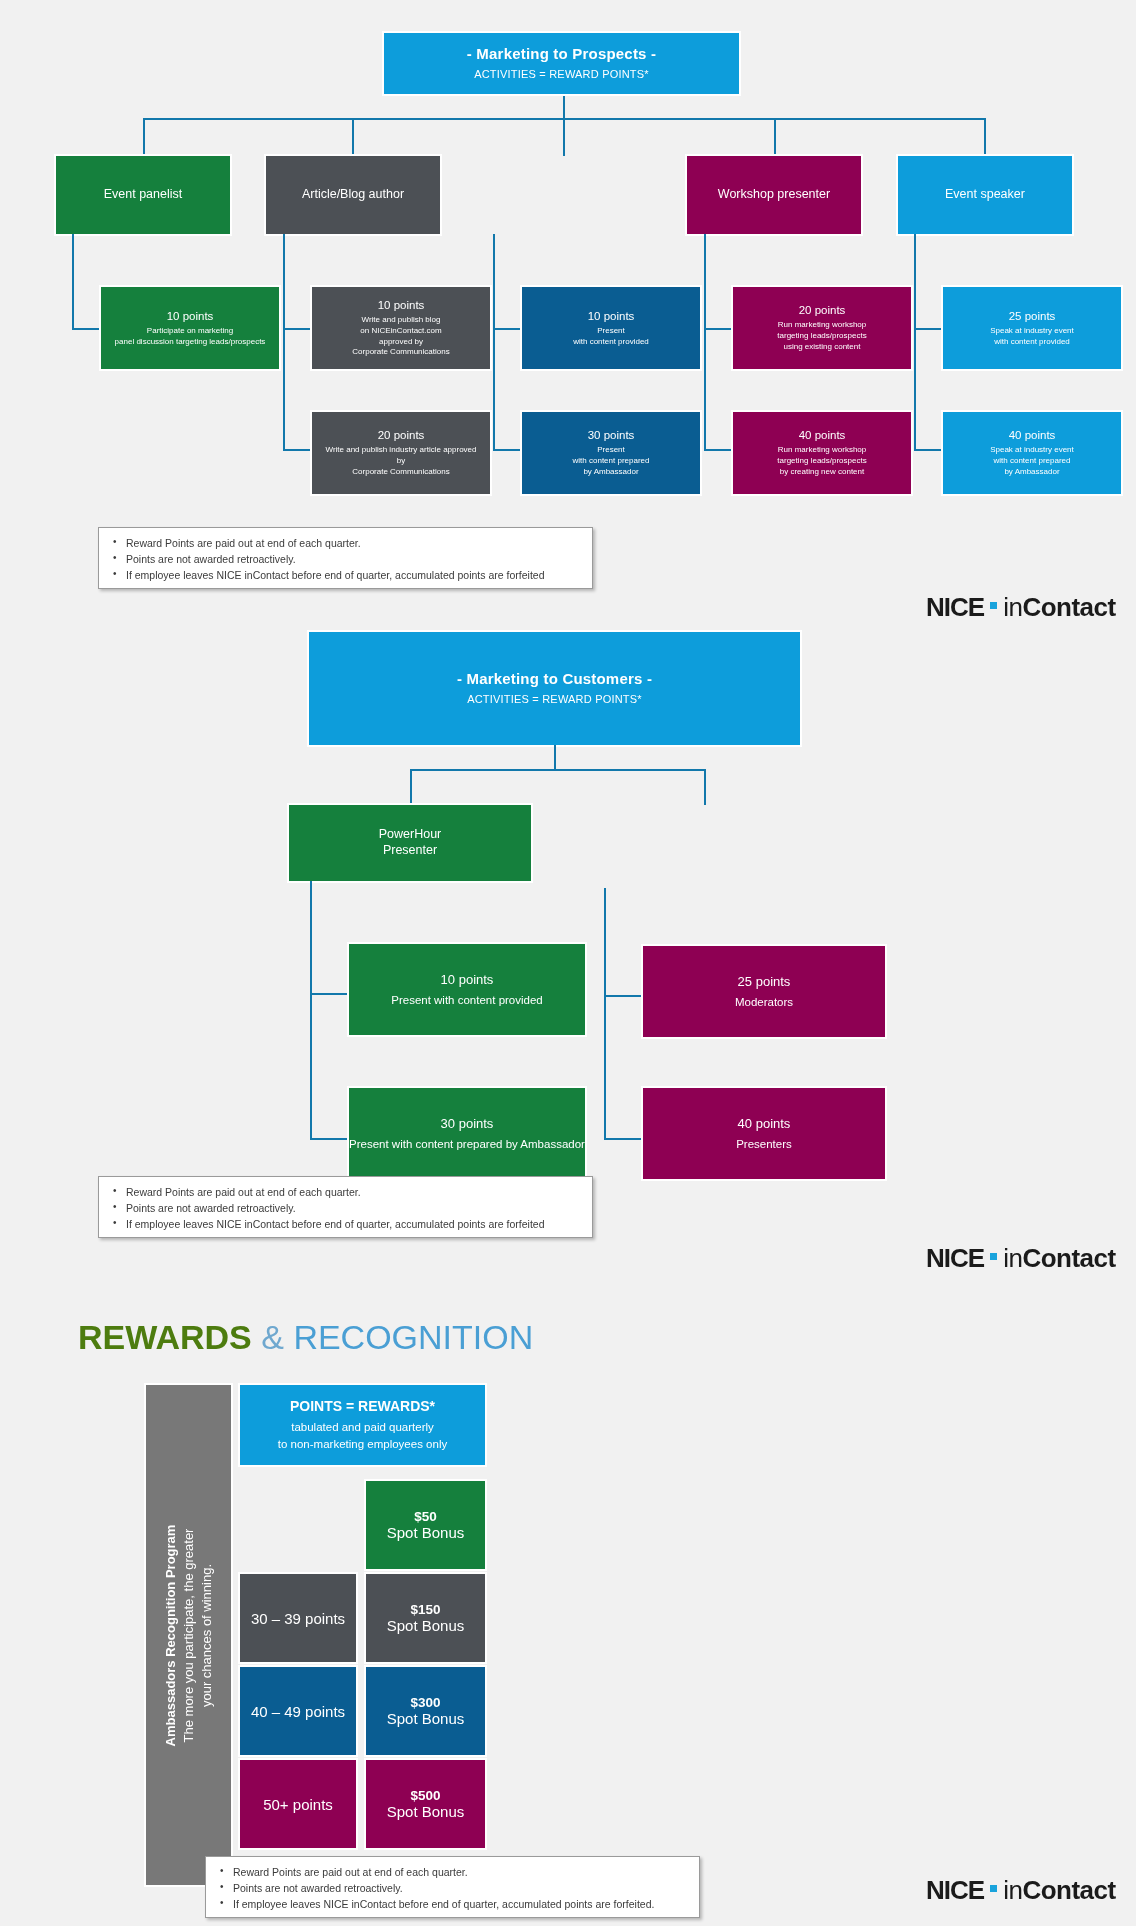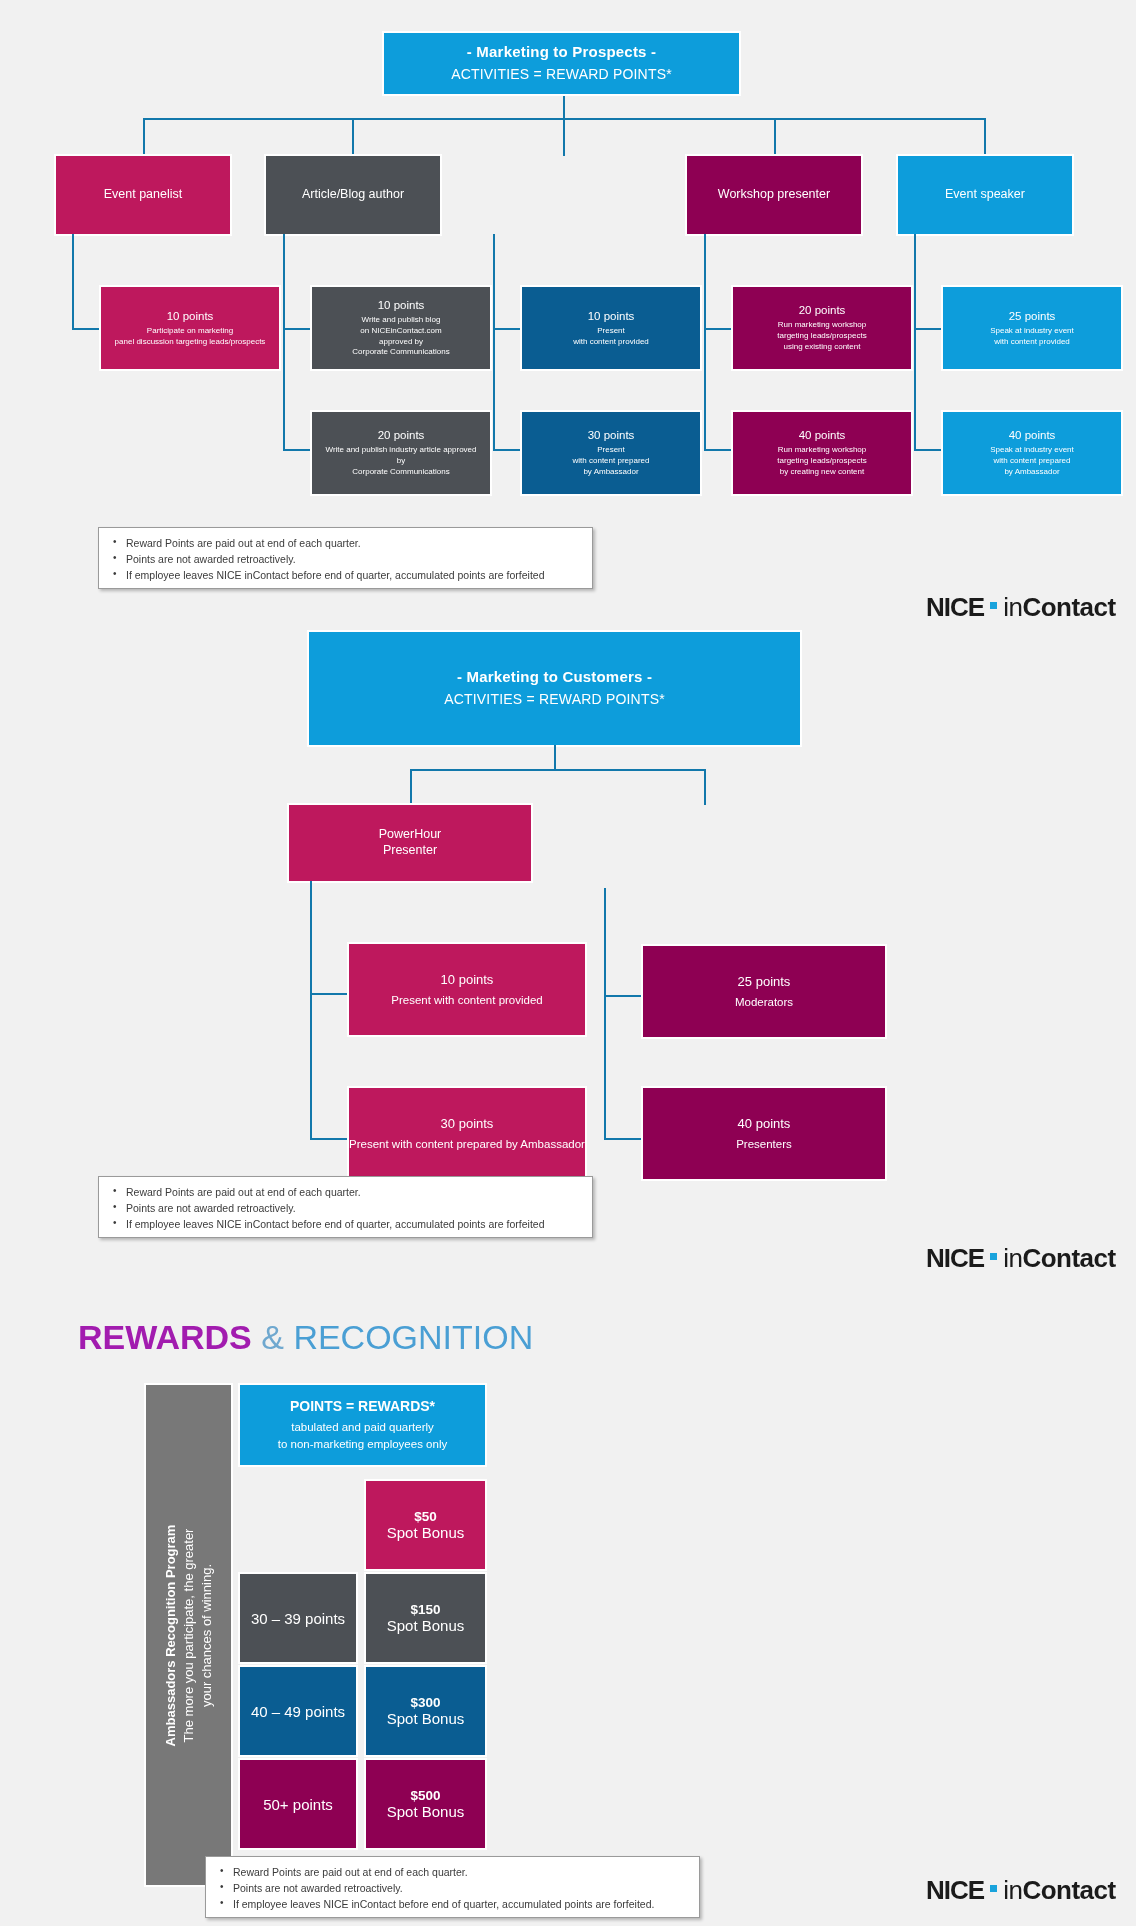--- a/index.html
+++ b/index.html
@@ -19,27 +19,27 @@
     display:flex;
     flex-direction:column;
     align-items:center;
     justify-content:center;
     text-align:center;
     color:#ffffff;
     line-height:1.25;
     box-shadow:0 0 0 2px #ffffff;
   }
   .c-cyan   { background:#0d9ddb; }
-  .c-orange { background:#be185d; }
+  .c-orange { background:#15803d; }
   .c-gray   { background:#4c5055; }
   .c-blue   { background:#0a5d92; }
   .c-magenta{ background:#8e0053; }
 
   .hdr-title { font-size:15px; font-weight:bold; letter-spacing:.2px; }
-  .hdr-sub   { font-size:14px; margin-top:4px; letter-spacing:.2px; }
+  .hdr-sub   { font-size:11px; margin-top:4px; letter-spacing:.2px; }
 
   .node-label { font-size:12.5px; font-weight:normal; }
 
   .pts { font-size:11.5px; margin-bottom:3px; }
   .desc { font-size:8px; line-height:1.35; }
 
   .big-pts { font-size:13px; margin-bottom:5px; }
   .big-desc { font-size:11.5px; }
 
   .conn { position:absolute; background:#1278ab; }
@@ -75,21 +75,21 @@
   .logo .nice { font-weight:bold; color:#1b1b1b; letter-spacing:-1px; position:relative; }
   .logo .dot {
     display:inline-block; width:7px; height:7px; background:#19a3dc;
     margin:0 6px 5px 6px; vertical-align:middle;
   }
   .logo .inc { color:#1b1b1b; }
   .logo .inc b { font-weight:bold; }
   .logo .inc span.lite { font-weight:normal; }
 
   .title-rr { position:absolute; font-size:34px; font-weight:bold; letter-spacing:0px; }
-  .title-rr .rw { color:#a21caf; }
+  .title-rr .rw { color:#4d7c0f; }
   .title-rr .amp { color:#6fa8cf; font-weight:normal; }
   .title-rr .rc { color:#4a9fd4; font-weight:normal; }
 
   .vert-bar {
     position:absolute;
     background:#787878;
     box-shadow:0 0 0 2px #ffffff;
   }
   .vert-text {
     position:absolute;

